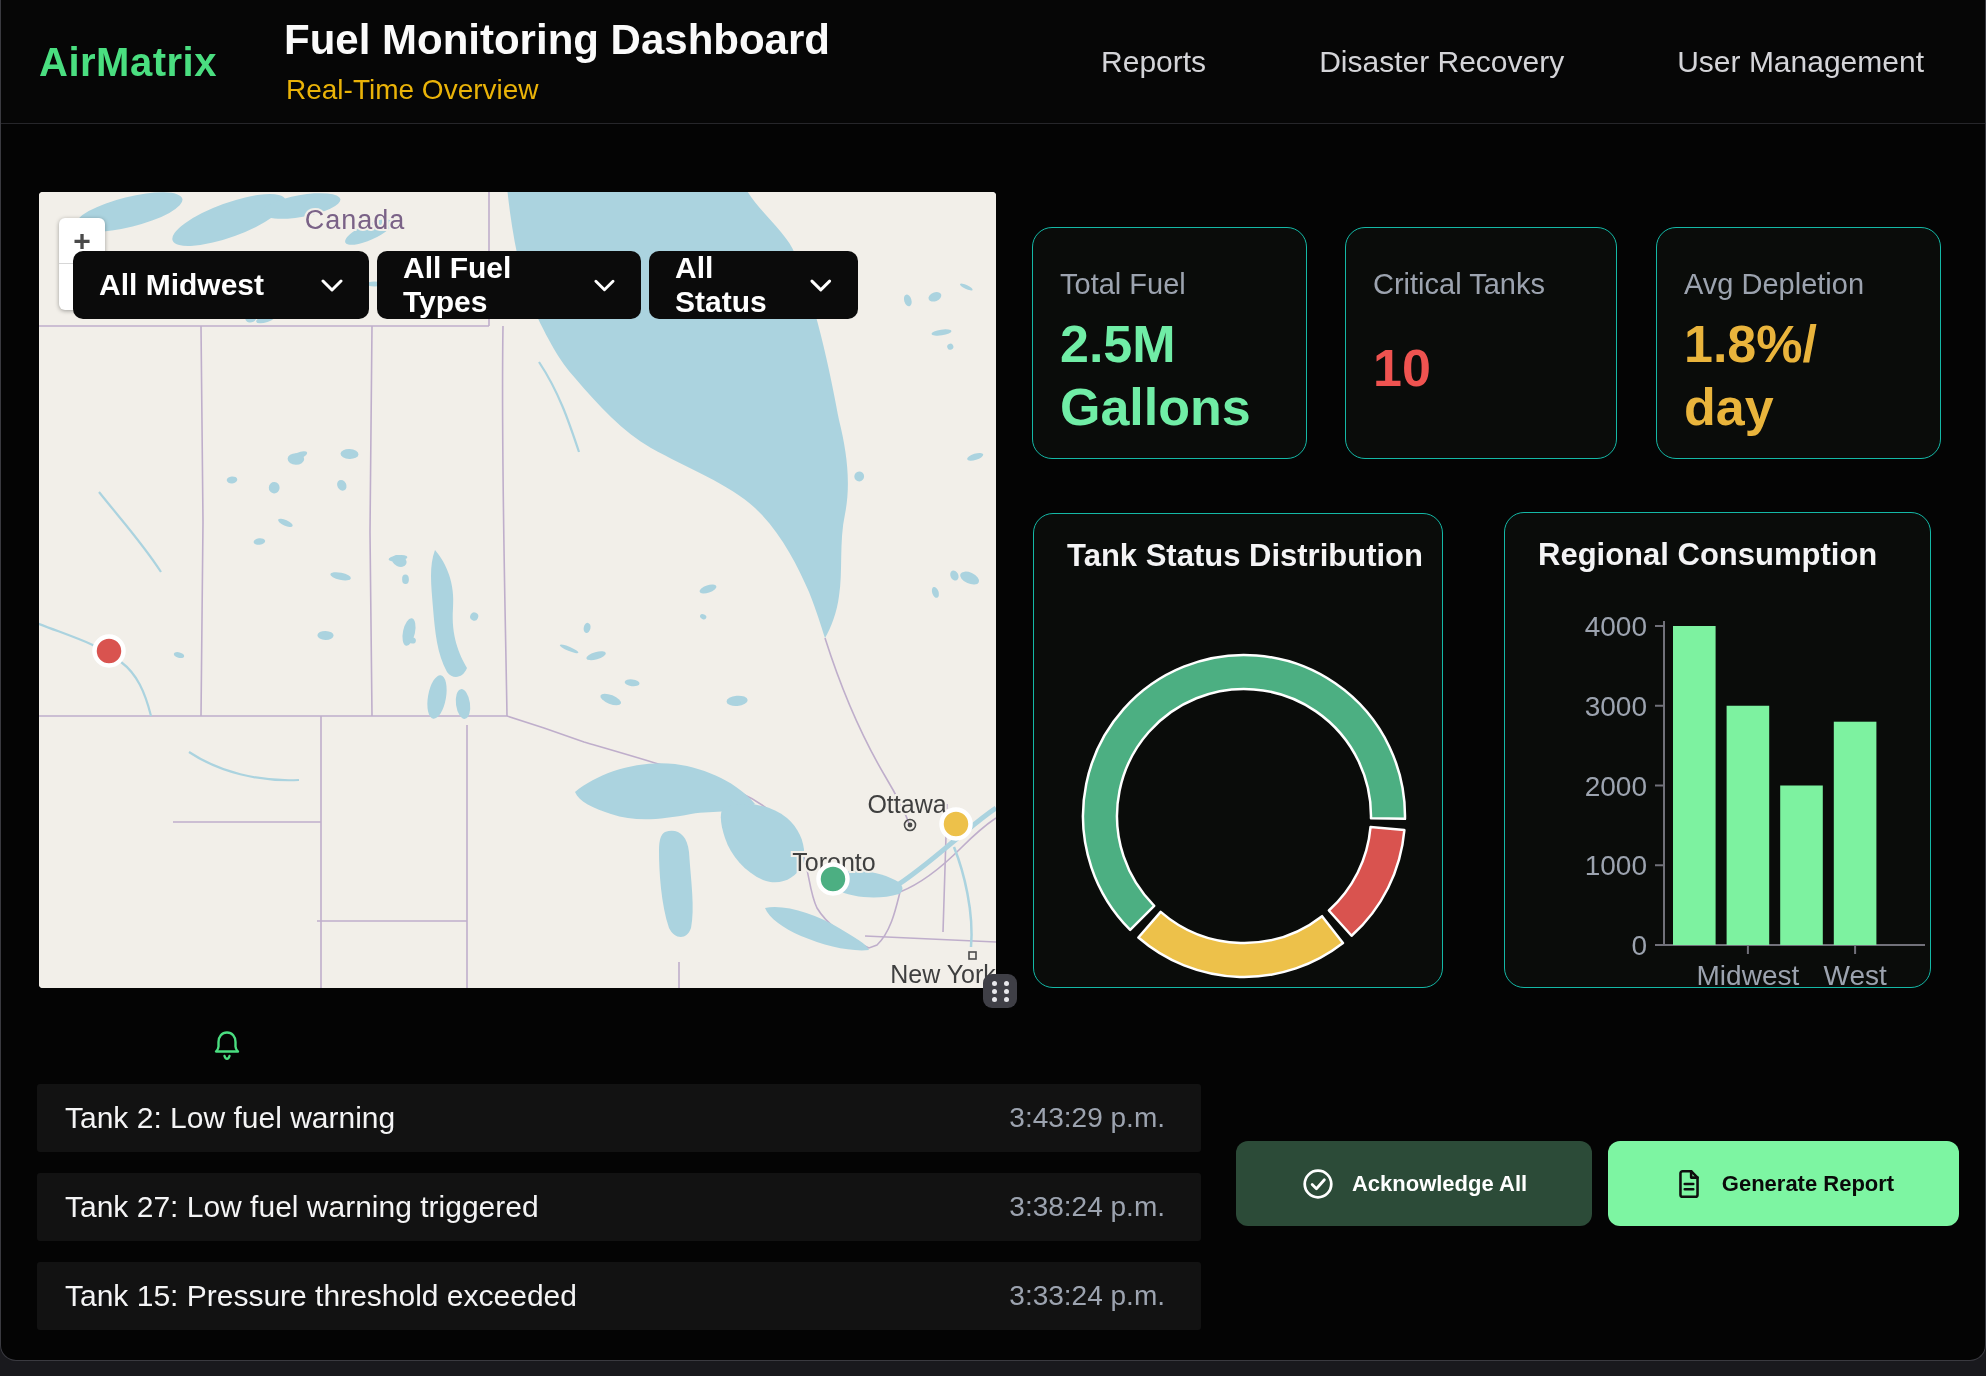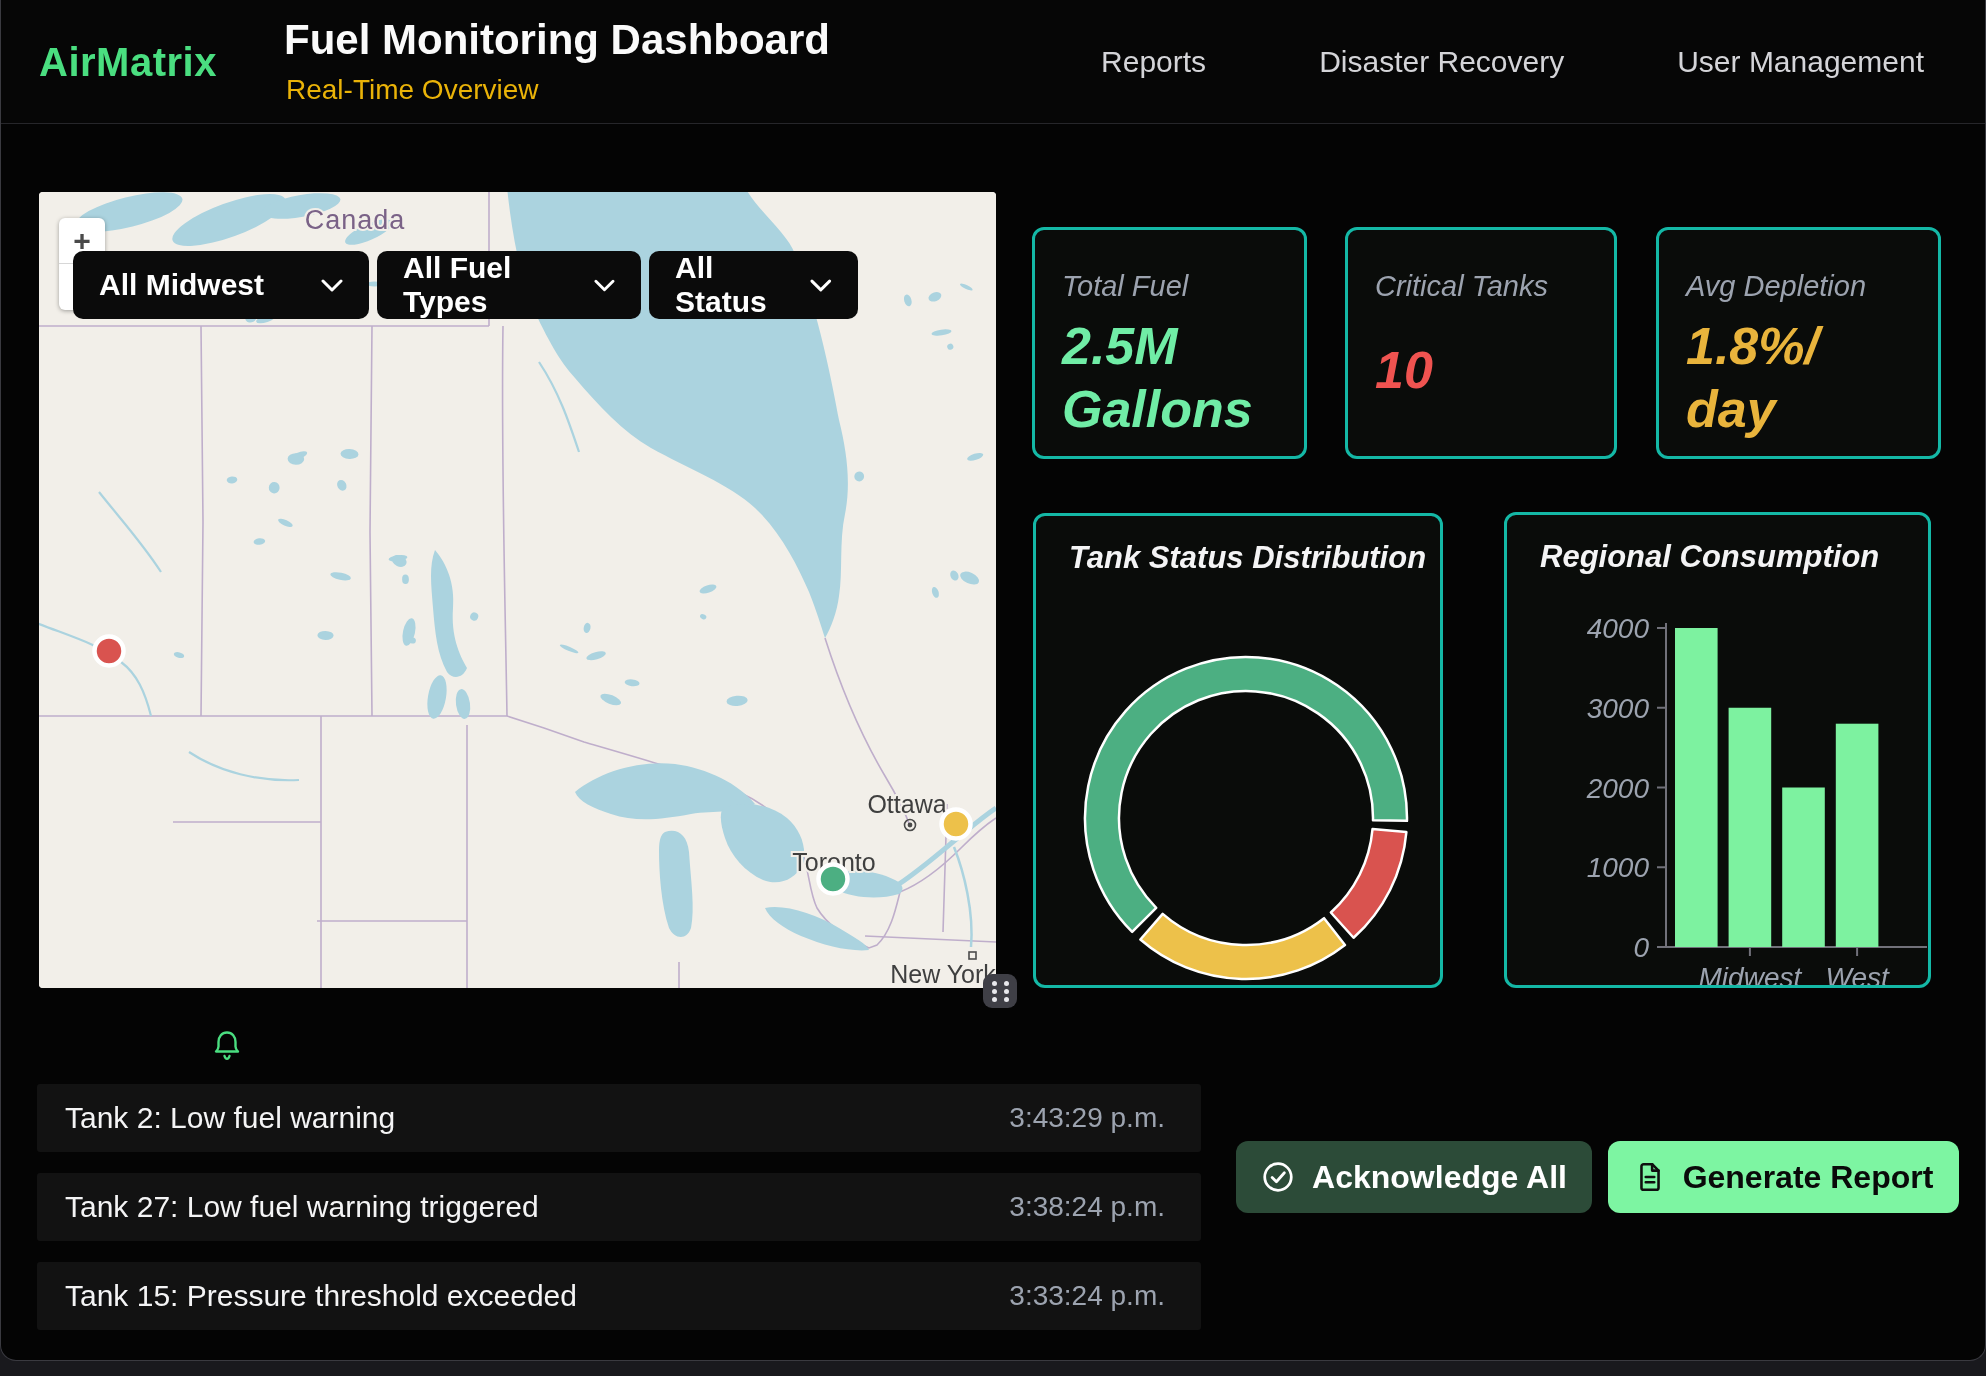--- a/index.html
+++ b/index.html
@@ -21,42 +21,42 @@
   .zoombtn{width:46px;height:46px;line-height:46px;text-align:center;font-size:30px;font-weight:700;color:#4a4a4a;box-sizing:border-box;cursor:pointer;}
   .zoombtn.top{border-bottom:1px solid #d7d7d7;}
   .filters{position:absolute;left:0;top:59px;width:100%;z-index:2;}
   .dd{position:absolute;height:68px;background:#0b0b0b;border-radius:10px;color:#fff;display:flex;align-items:center;
       padding:0 26px;box-sizing:border-box;font-size:30px;font-weight:600;cursor:pointer;justify-content:space-between;}
   .dd1{left:34px;width:296px;} .dd2{left:338px;width:264px;} .dd3{left:610px;width:209px;}
   .grip{position:absolute;left:982px;top:974px;width:34px;height:34px;background:#3f3f46;border-radius:9px;z-index:3;
         display:grid;grid-template-columns:repeat(2,1fr);align-items:center;justify-items:center;padding:5px;box-sizing:border-box;}
   .grip i{width:5px;height:5px;border-radius:50%;background:#e8e8ec;display:block;}
   
-  .card{position:absolute;background:#0a0c0a;border:3px solid #14b8a6;border-radius:12px;box-sizing:border-box;font-style:italic;}
+  .card{position:absolute;background:#0a0c0a;border:1px solid #14b8a6;border-radius:20px;box-sizing:border-box;}
   .stat{padding:40px 0 0 27px;}
   .stat .lbl{font-size:29px;color:#9ca3af;margin-bottom:12px;}
   .stat .val{font-size:52px;font-weight:700;line-height:1.22;width:210px;}
   #stat1{left:1031px;top:227px;width:275px;height:232px;} #stat1 .val{color:#70EDA6;}
   #stat2{left:1344px;top:227px;width:272px;height:232px;} #stat2 .val{color:#EF5350;margin-top:36px;}
   #stat3{left:1655px;top:227px;width:285px;height:232px;} #stat3 .val{color:#E9B43C;}
   
   #donutCard{left:1032px;top:513px;width:410px;height:475px;}
   #barCard{left:1503px;top:512px;width:427px;height:476px;overflow:hidden;}
   .card h3{position:absolute;left:33px;top:24px;margin:0;font-size:31px;font-weight:700;color:#f4f4f5;}
   .card svg.plot{position:absolute;left:0;top:0;}
   
   .alerts-head{position:absolute;left:42px;top:1030px;display:flex;align-items:flex-end;gap:20px;flex-direction:column;}
   .alerts-head .txt{font-size:31px;font-weight:700;color:#4ade80;}
   .alert-row{position:absolute;left:36px;width:1164px;height:68px;background:#121212;border-radius:3px;
              display:flex;align-items:center;justify-content:space-between;padding:0 36px 0 28px;box-sizing:border-box;cursor:pointer;}
   .alert-row .msg{font-size:30px;color:#f4f4f5;}
   .alert-row .time{font-size:28px;color:#9ca3af;}
   
-  .btn{position:absolute;top:1141px;height:72px;border:none;border-radius:12px;display:flex;align-items:center;
-       justify-content:center;gap:17px;font-family:"Liberation Sans",sans-serif;font-size:32px;cursor:pointer;}
+  .btn{position:absolute;top:1141px;height:85px;border:none;border-radius:12px;display:flex;align-items:center;
+       justify-content:center;gap:17px;font-family:"Liberation Sans",sans-serif;font-size:22px;cursor:pointer;}
   #ackBtn{left:1235px;width:356px;background:#2C4B38;color:#ffffff;font-weight:600;}
   #genBtn{left:1607px;width:351px;background:#7DF5A2;color:#0a0a0a;font-weight:700;}
 </style>
 </head>
 <body>
 
 <div class="stage">
 
   <div class="header">
     <div class="brand">AirMatrix</div>

